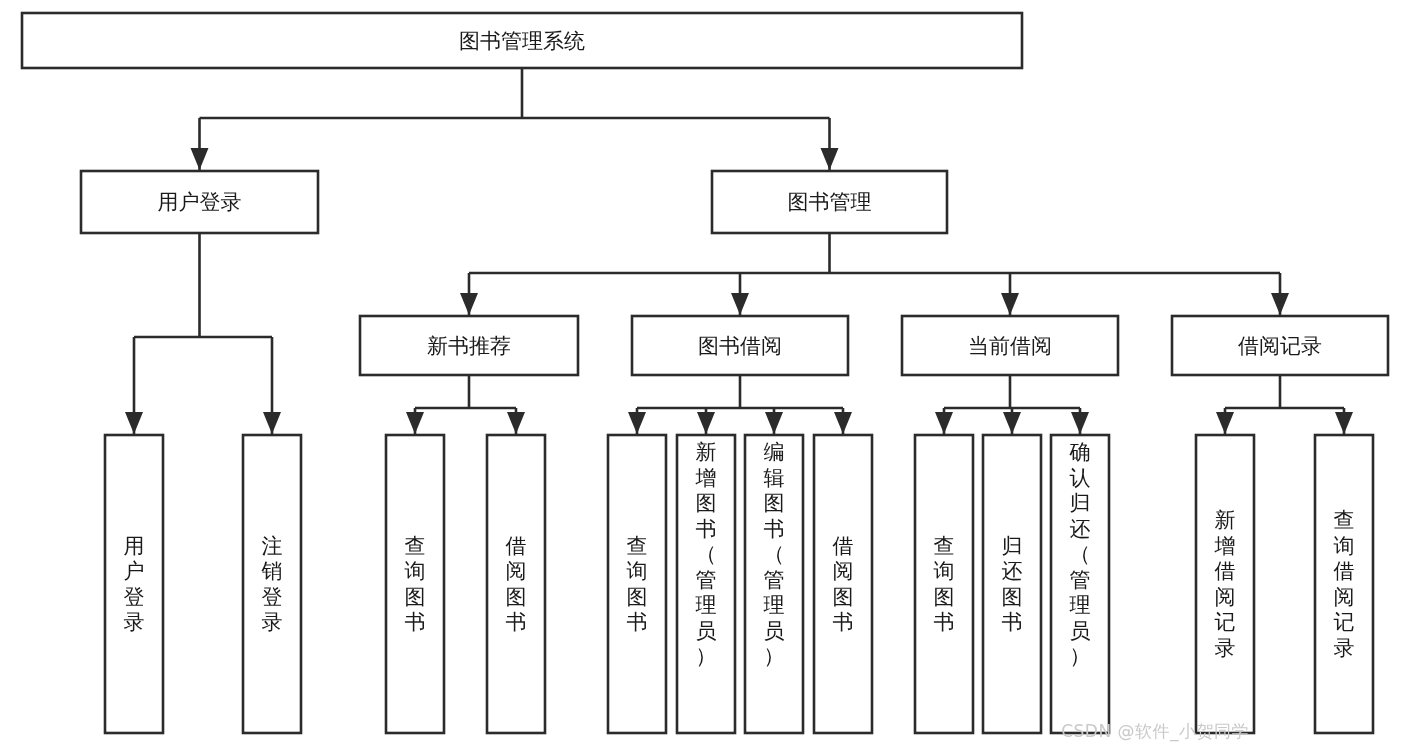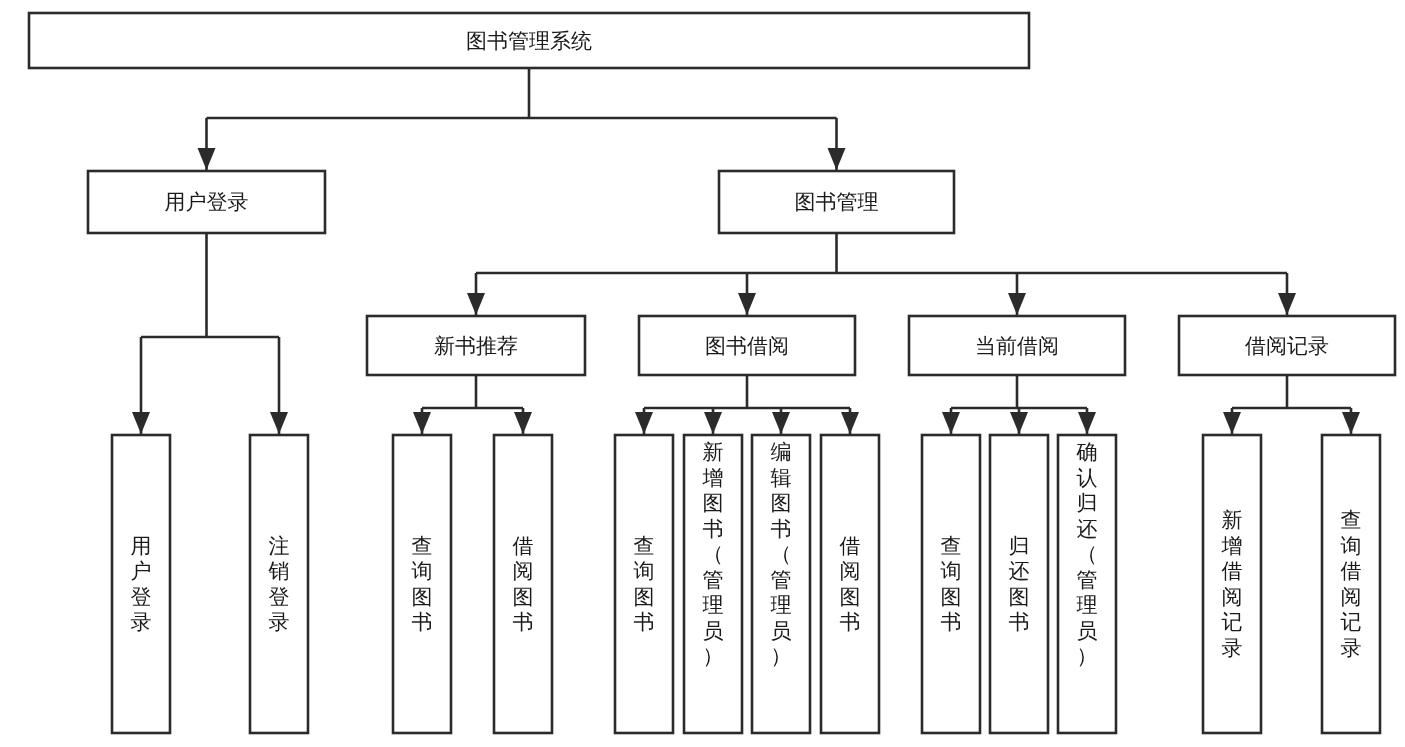--- a/index.html
+++ b/index.html
@@ -1,20 +1,20 @@
 <!DOCTYPE html>
 <html><head>
 <meta charset="utf-8">
 <style>
   html,body{margin:0;padding:0;background:#ffffff;}
   body{
     font-family:"DejaVu Sans","Liberation Sans",sans-serif;
     width:1405px;height:747px;overflow:hidden;
   }
-  #diagram-root{position:relative;width:1257px;height:747px;background:#fff;margin-left:7px;}
+  #diagram-root{position:relative;width:1257px;height:747px;background:#fff;}
   svg{display:block;}
   .node-box{fill:#ffffff;stroke:#2b2b2b;stroke-width:2.6;}
   .connector{stroke:#2b2b2b;stroke-width:2.6;fill:none;}
   .arrow-head{fill:#2b2b2b;stroke:none;}
   .node-label{
     font-family:"DejaVu Sans","Liberation Sans",sans-serif;
     fill:#1a1a1a;font-size:21px;text-anchor:middle;
     dominant-baseline:middle;
   }
   .node-label-vert{
@@ -163,13 +163,14 @@
         <g>
           <rect x="1196" y="435" width="58" height="298" class="node-box"></rect>
           <text x="1225" y="0" class="node-label-vert"><tspan x="1225" y="527.39">新</tspan><tspan x="1225" y="552.89">增</tspan><tspan x="1225" y="578.39">借</tspan><tspan x="1225" y="603.89">阅</tspan><tspan x="1225" y="629.39">记</tspan><tspan x="1225" y="654.89">录</tspan></text>
         </g>
         <g>
           <rect x="1315" y="435" width="58" height="298" class="node-box"></rect>
           <text x="1344" y="0" class="node-label-vert"><tspan x="1344" y="527.39">查</tspan><tspan x="1344" y="552.89">询</tspan><tspan x="1344" y="578.39">借</tspan><tspan x="1344" y="603.89">阅</tspan><tspan x="1344" y="629.39">记</tspan><tspan x="1344" y="654.89">录</tspan></text>
         </g>
       </g>
   </svg>
+  <div class="watermark">CSDN @软件_小贺同学</div>
 </div>
 
 </body></html>

